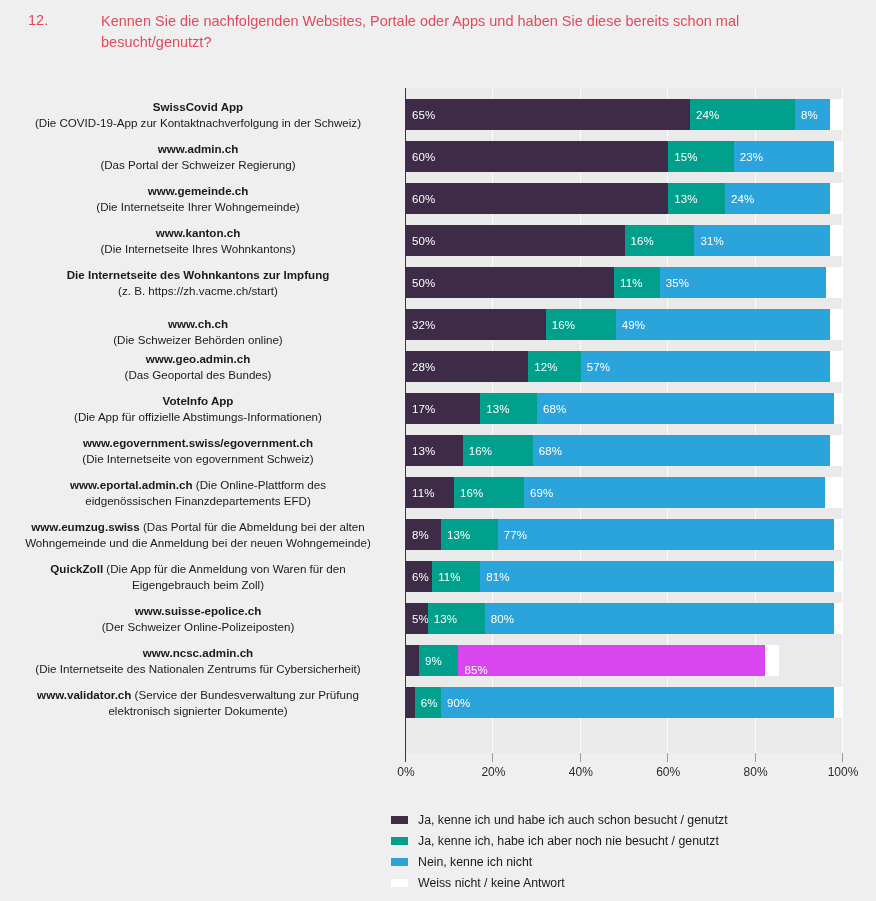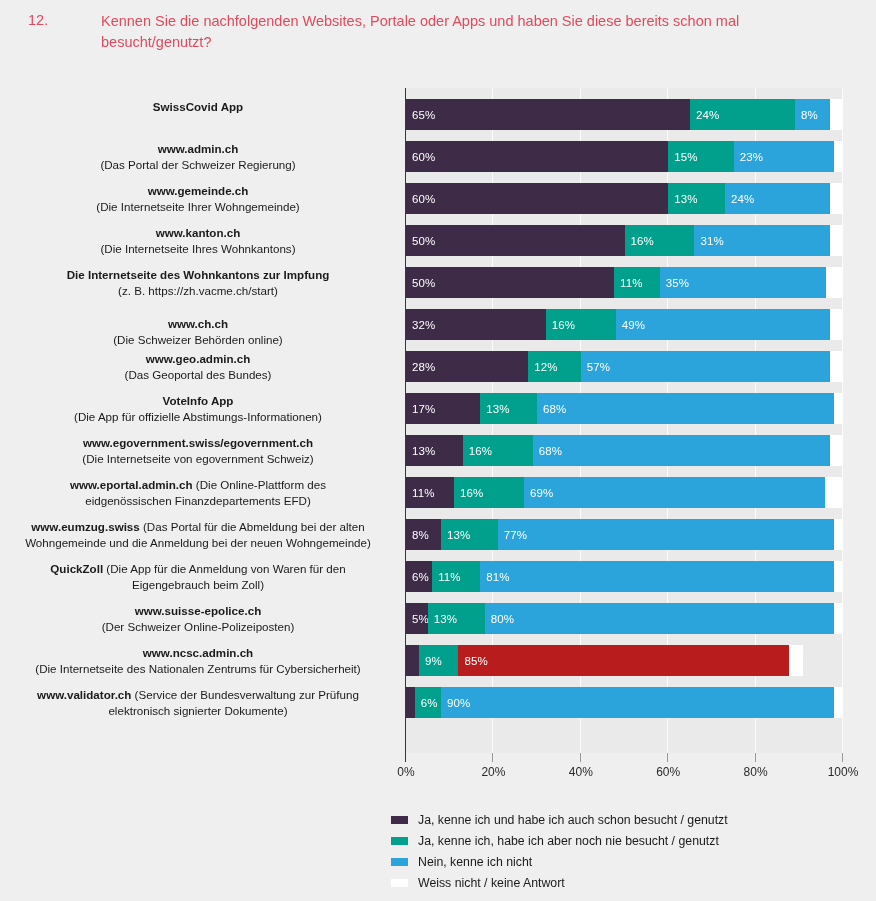--- a/index.html
+++ b/index.html
@@ -181,20 +181,21 @@
       <div class="gridline" style="left: 579.8px;"></div>
       <div class="gridline" style="left: 667.2px;"></div>
       <div class="gridline" style="left: 754.6px;"></div>
       <div class="gridline" style="left: 842px;"></div>
     </div>
   <div id="axis-line-y"></div>
   <div id="rows-container">
       <div class="row" style="top: 11px;">
         <div class="label-box" style="top: 0px;">
           <div><b>SwissCovid App</b></div>
+          <div>(Die COVID-19-App zur Kontaktnachverfolgung in der Schweiz)</div>
         </div>
         <div class="bar" style="width: 437px;">
           <div class="seg" style="width: 284.05px; background: rgb(61, 43, 72);">
             <span>65%</span>
           </div>
           <div class="seg" style="width: 104.88px; background: rgb(0, 160, 140);">
             <span>24%</span>
           </div>
           <div class="seg" style="width: 34.96px; background: rgb(43, 164, 220);">
             <span>8%</span>
@@ -421,21 +422,21 @@
       <div class="row" style="top: 557px;">
         <div class="label-box" style="top: 0px;">
           <div><b>www.ncsc.admin.ch</b></div>
           <div>(Die Internetseite des Nationalen Zentrums für Cybersicherheit)</div>
         </div>
         <div class="bar" style="width: 437px;">
           <div class="seg" style="width: 13.11px; background: rgb(61, 43, 72);"></div>
           <div class="seg" style="width: 39.33px; background: rgb(0, 160, 140);">
             <span>9%</span>
           </div>
-          <div class="seg" style="width: 331px; background: #b91c1c;">
+          <div class="seg" style="width: 307px; background: #d946ef; align-items: flex-end;">
             <span>85%</span>
           </div>
           <div class="seg s-white" style="width: 13.11px; background: rgb(255, 255, 255);"></div>
         </div>
       </div>
       <div class="row" style="top: 599px;">
         <div class="label-box" style="top: 0px;">
           <div><b>www.validator.ch</b><span> (Service der Bundesverwaltung zur Prüfung</span></div>
           <div>elektronisch signierter Dokumente)</div>
         </div>

